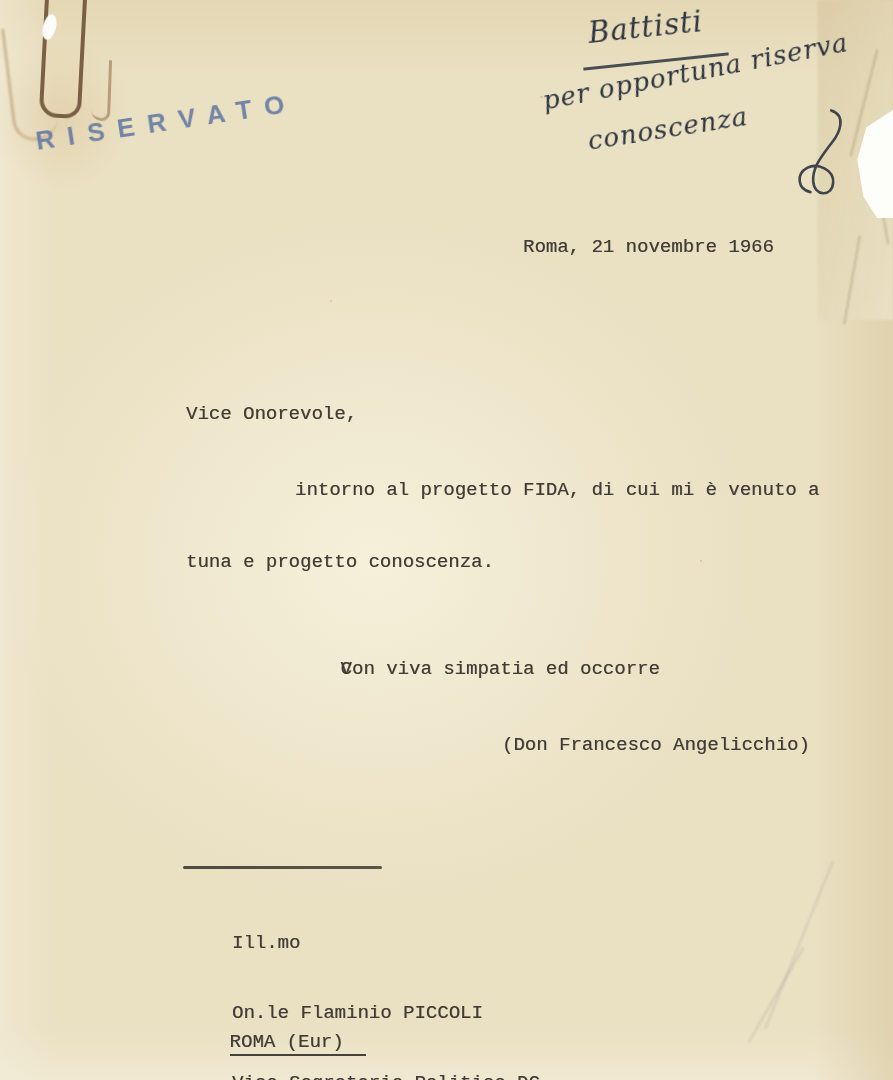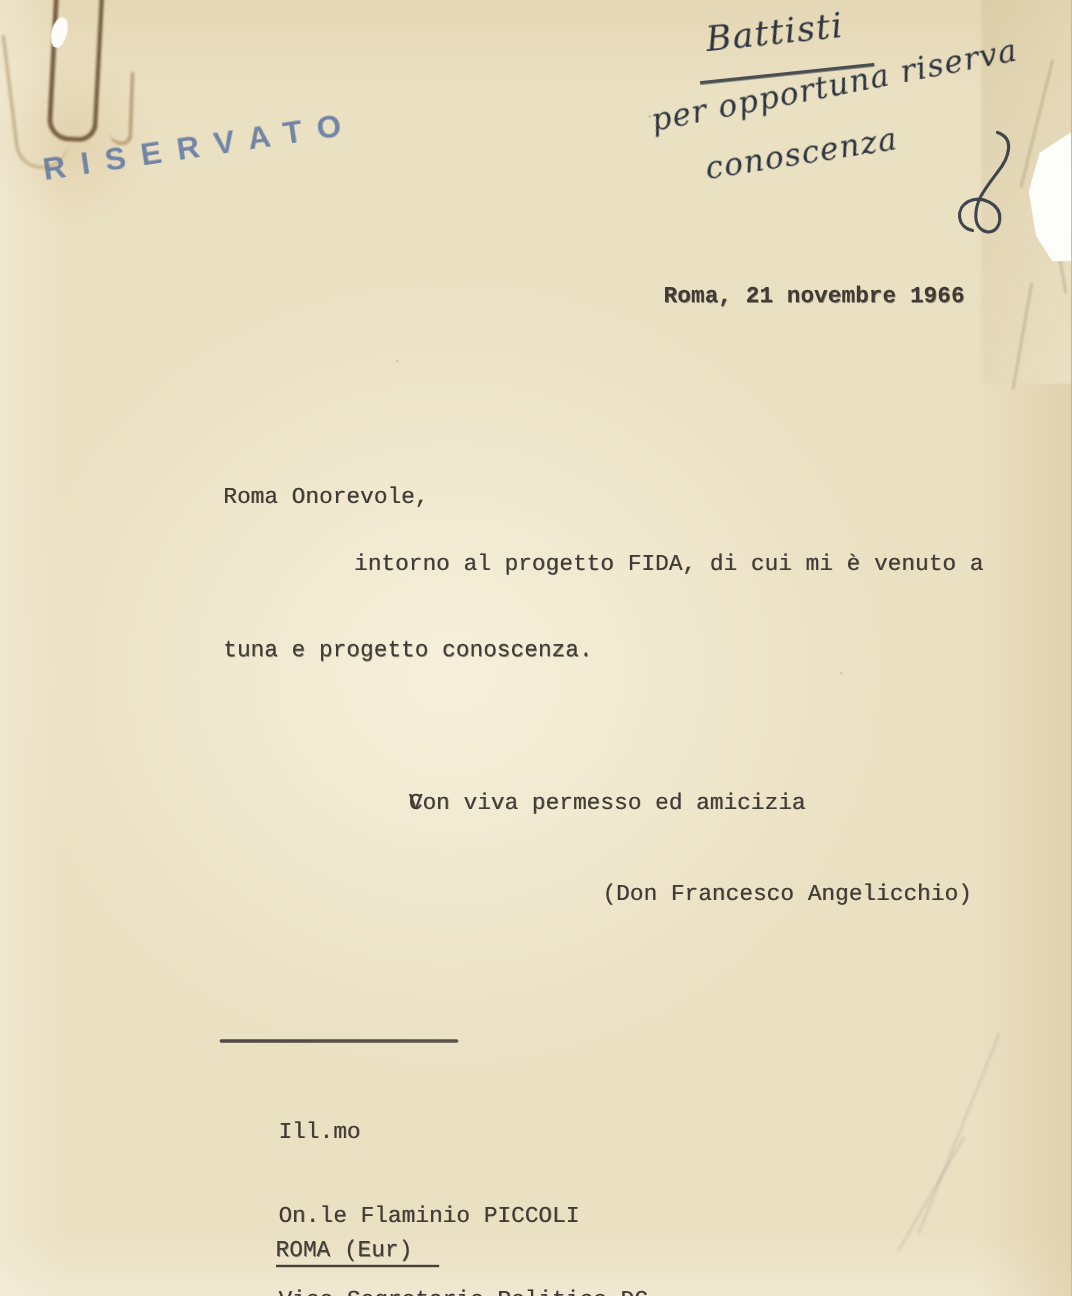--- a/index.html
+++ b/index.html
@@ -108,32 +108,32 @@
   <div class="stamp">RISERVATO</div>
 
   <div class="hw hw-name">Battisti</div>
   <div class="hw-underline"></div>
   <div class="hw hw-note1">per opportuna riserva</div>
   <div class="hw hw-note2">conoscenza</div>
   <svg class="flourish" width="72" height="100" viewBox="0 0 72 100">
     <path d="M40 4 C56 8 50 26 43 36 C34 50 25 62 27 76 C29 91 47 91 47 76 C47 63 30 57 20 63 C9 70 12 85 25 87" fill="none" stroke="#2d3540" stroke-width="2.6" stroke-linecap="round" opacity="0.9"></path>
   </svg>
 
-  <div class="t" style="left:553px; top:235px;font-weight:bold;">Roma, 21 novembre 1966</div>
+  <div class="t" style="left:523px; top:235px;">Roma, 21 novembre 1966</div>
 
-  <div class="t" style="left:186px; top:402px;">Roma Onorevole,</div>
+  <div class="t" style="left:186px; top:402px;">Vice Onorevole,</div>
 
-  <div class="para t" style="top:410px;">
+  <div class="para t" style="top:430px;">
     <div class="ln ind">intorno al progetto FIDA, di cui mi è venuto a</div>
     <div class="ln">tuna e progetto conoscenza.</div>
   </div>
 
 
   <div class="t" style="left:295px; top:633px;">
-    <span class="ot"><span>V</span><span class="over">C</span></span><span>on viva permesso ed amicizia</span>
+    <span class="ot"><span>V</span><span class="over">C</span></span><span>on viva simpatia ed occorre</span>
   </div>
 
   <div class="t" style="left:502px; top:733px;">(Don Francesco Angelicchio)</div>
 
   <div class="sep"></div>
   <div class="recipient t">
     <div class="ln t2">Ill.mo</div>
     <div class="ln t2">On.le Flaminio PICCOLI</div>
     <div class="ln t2">Vice Segretario Politico DC</div>
     

